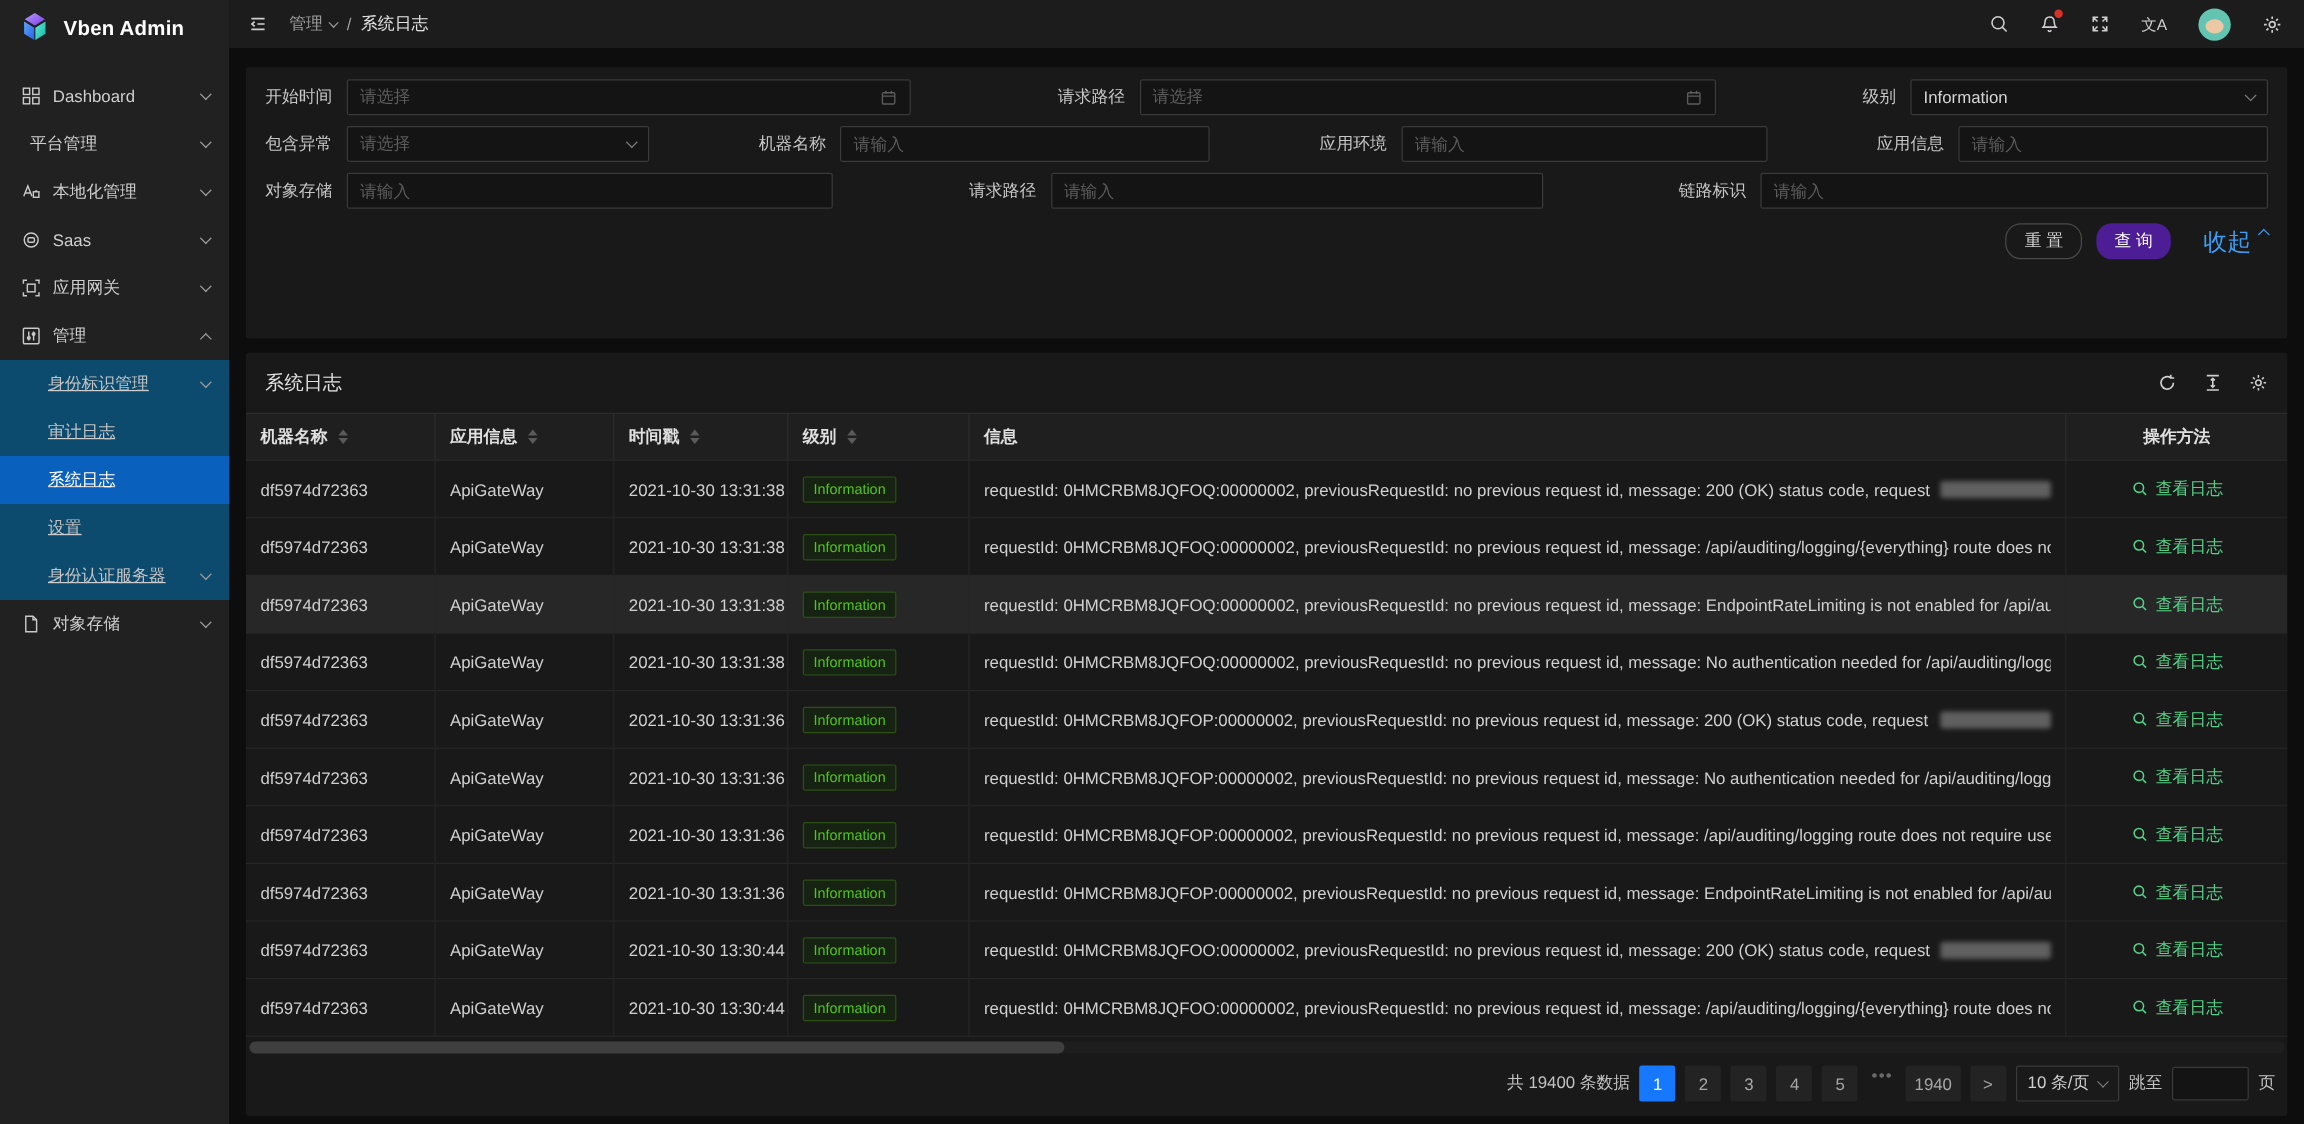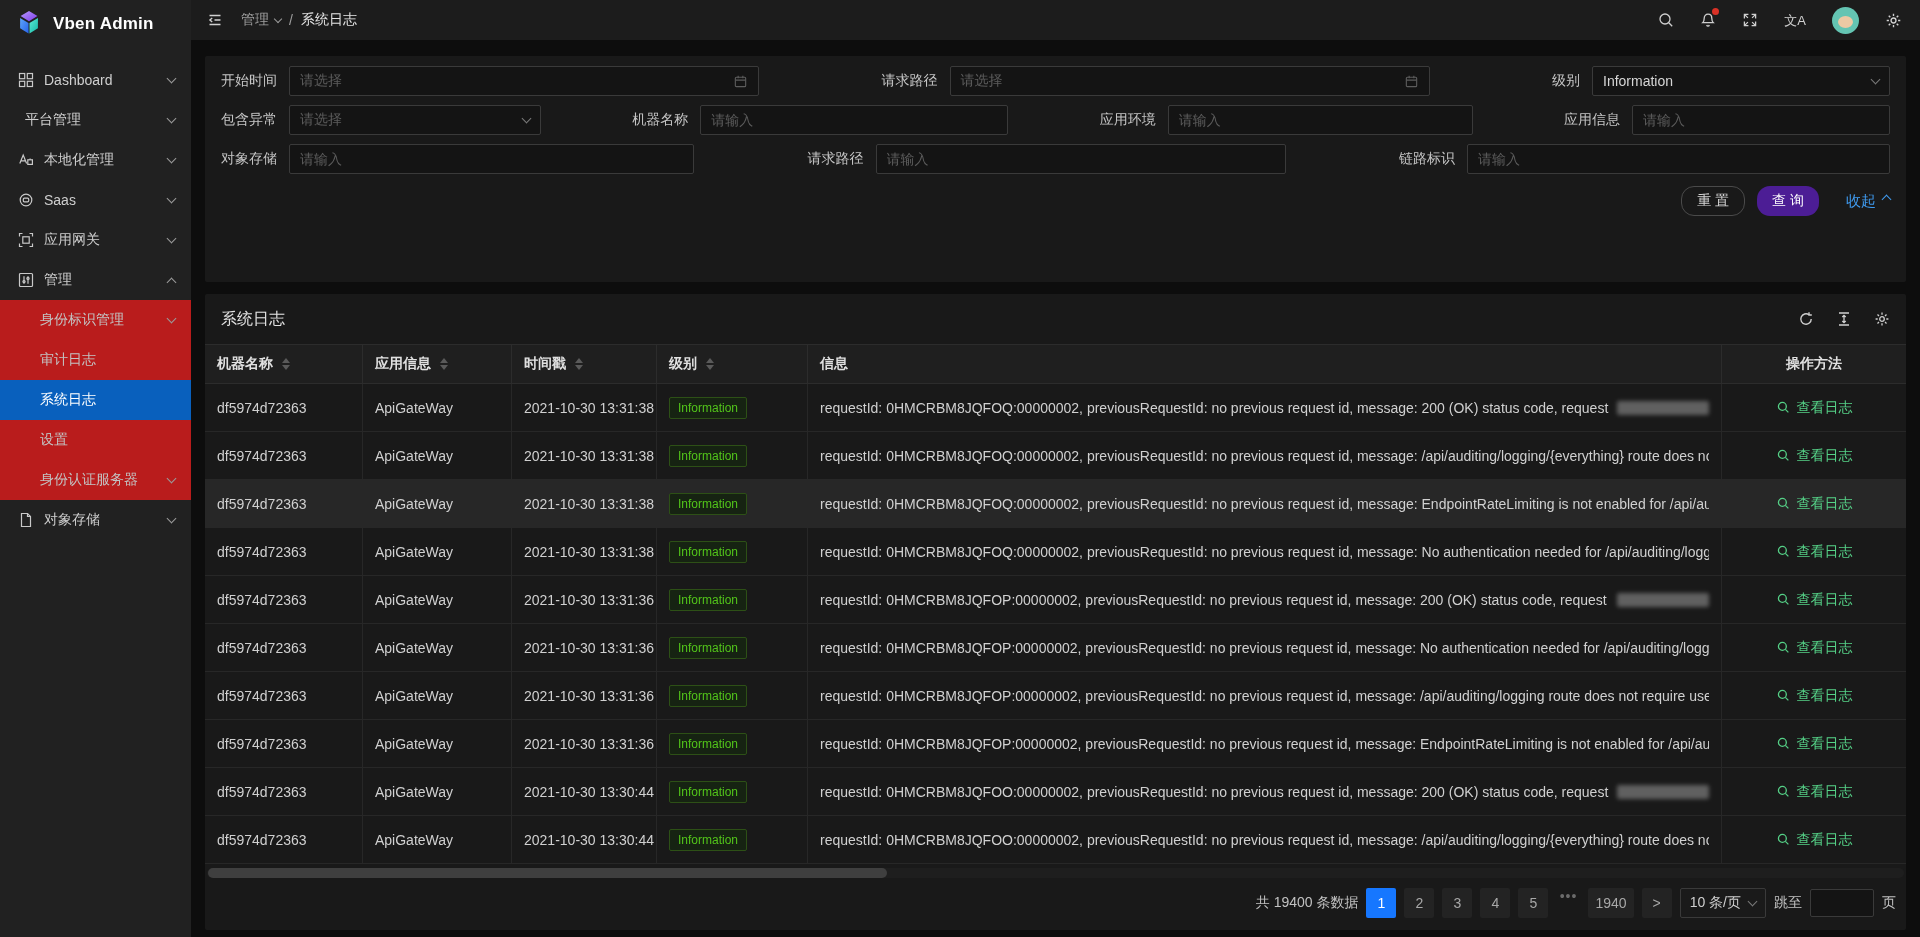--- a/index.html
+++ b/index.html
@@ -12,21 +12,21 @@
   .logo{height:48px;display:flex;align-items:center;gap:9px;padding-left:14px;}
   .logo-text{color:#ffffff;font-weight:bold;font-size:17px;letter-spacing:.2px;}
   .menu{padding-top:12px;font-size:14px;}
   .mi{height:40px;display:flex;align-items:center;padding:0 16px 0 18px;color:#cfcfcf;cursor:pointer;}
   .mi .micon{width:16px;height:16px;margin-right:10px;display:inline-flex;flex-shrink:0;}
   .mi .lbl{flex:1;white-space:nowrap;overflow:hidden;}
   .mi.noicon{padding-left:25px;}
   .chev{width:7px;height:7px;border-right:1.4px solid #9b9b9b;border-bottom:1.4px solid #9b9b9b;
     transform:rotate(45deg);margin-top:-3px;flex-shrink:0;}
   .chev.up{transform:rotate(-135deg);margin-top:4px;}
-  .submenu{background:#b91c1c;}
+  .submenu{background:#0c4a6e;text-decoration:underline;}
   .submenu .mi{padding-left:40px;color:#c3c3c3;}
   .mi.active{background:#0960bd;color:#ffffff;}
 
   
   .main{flex:1;display:flex;flex-direction:column;min-width:0;}
   .hdr{height:40px;background:#1c1c1c;display:flex;align-items:center;padding:0 18px 0 16px;flex-shrink:0;}
   .fold{display:flex;align-items:center;margin-right:18px;cursor:pointer;}
   .crumb{display:flex;align-items:center;gap:8px;font-size:14px;color:#9e9e9e;}
   .crumb .sect{display:flex;align-items:center;gap:6px;cursor:pointer;}
   .crumb .cur{color:#e3e3e3;}
@@ -54,21 +54,21 @@
   .sel .val{color:#d6d6d6;flex:1;}
   .sel .chev,.psize .chev{border-color:#7a7a7a;margin-left:8px;}
   .w470{width:470px;} .w480{width:480px;} .w298{width:298px;}
   .w252{width:252px;} .w308{width:308px;} .w305{width:305px;} .w258{width:258px;}
   .w405{width:405px;} .w410{width:410px;} .w423{width:423px;}
   .btns{display:flex;justify-content:flex-end;align-items:center;gap:12px;margin-top:12px;}
   .btn{height:30px;padding:0 15px;border-radius:13px;font-size:14px;display:inline-flex;
     align-items:center;cursor:pointer;border:none;font-family:inherit;}
   .btn.ghost{border:1px solid #4a4a4a;background:transparent;color:#d6d6d6;}
   .btn.primary{background:#4c1d95;color:#fff;}
-  .linkbtn{color:#3f9bf0;font-size:15px;display:inline-flex;gap:7px;cursor:pointer;padding-left:15px;}
+  .linkbtn{color:#3f9bf0;font-size:20px;display:inline-flex;gap:7px;cursor:pointer;padding-left:15px;}
   .linkbtn .chev{border-color:#3f9bf0;}
 
   
   .panel{background:#191919;border-radius:2px;margin-top:12px;flex:1;min-height:0;
     display:flex;flex-direction:column;}
   .ptitle{height:50px;display:flex;align-items:center;padding:0 16px;font-size:16px;color:#e2e2e2;flex-shrink:0;}
   .ptools{margin-left:auto;display:flex;align-items:center;gap:22px;}
   .ticon{display:flex;align-items:center;cursor:pointer;}
 
   .gridrow{display:grid;grid-template-columns:158px 149px 145px 151px 1fr 184px;}

